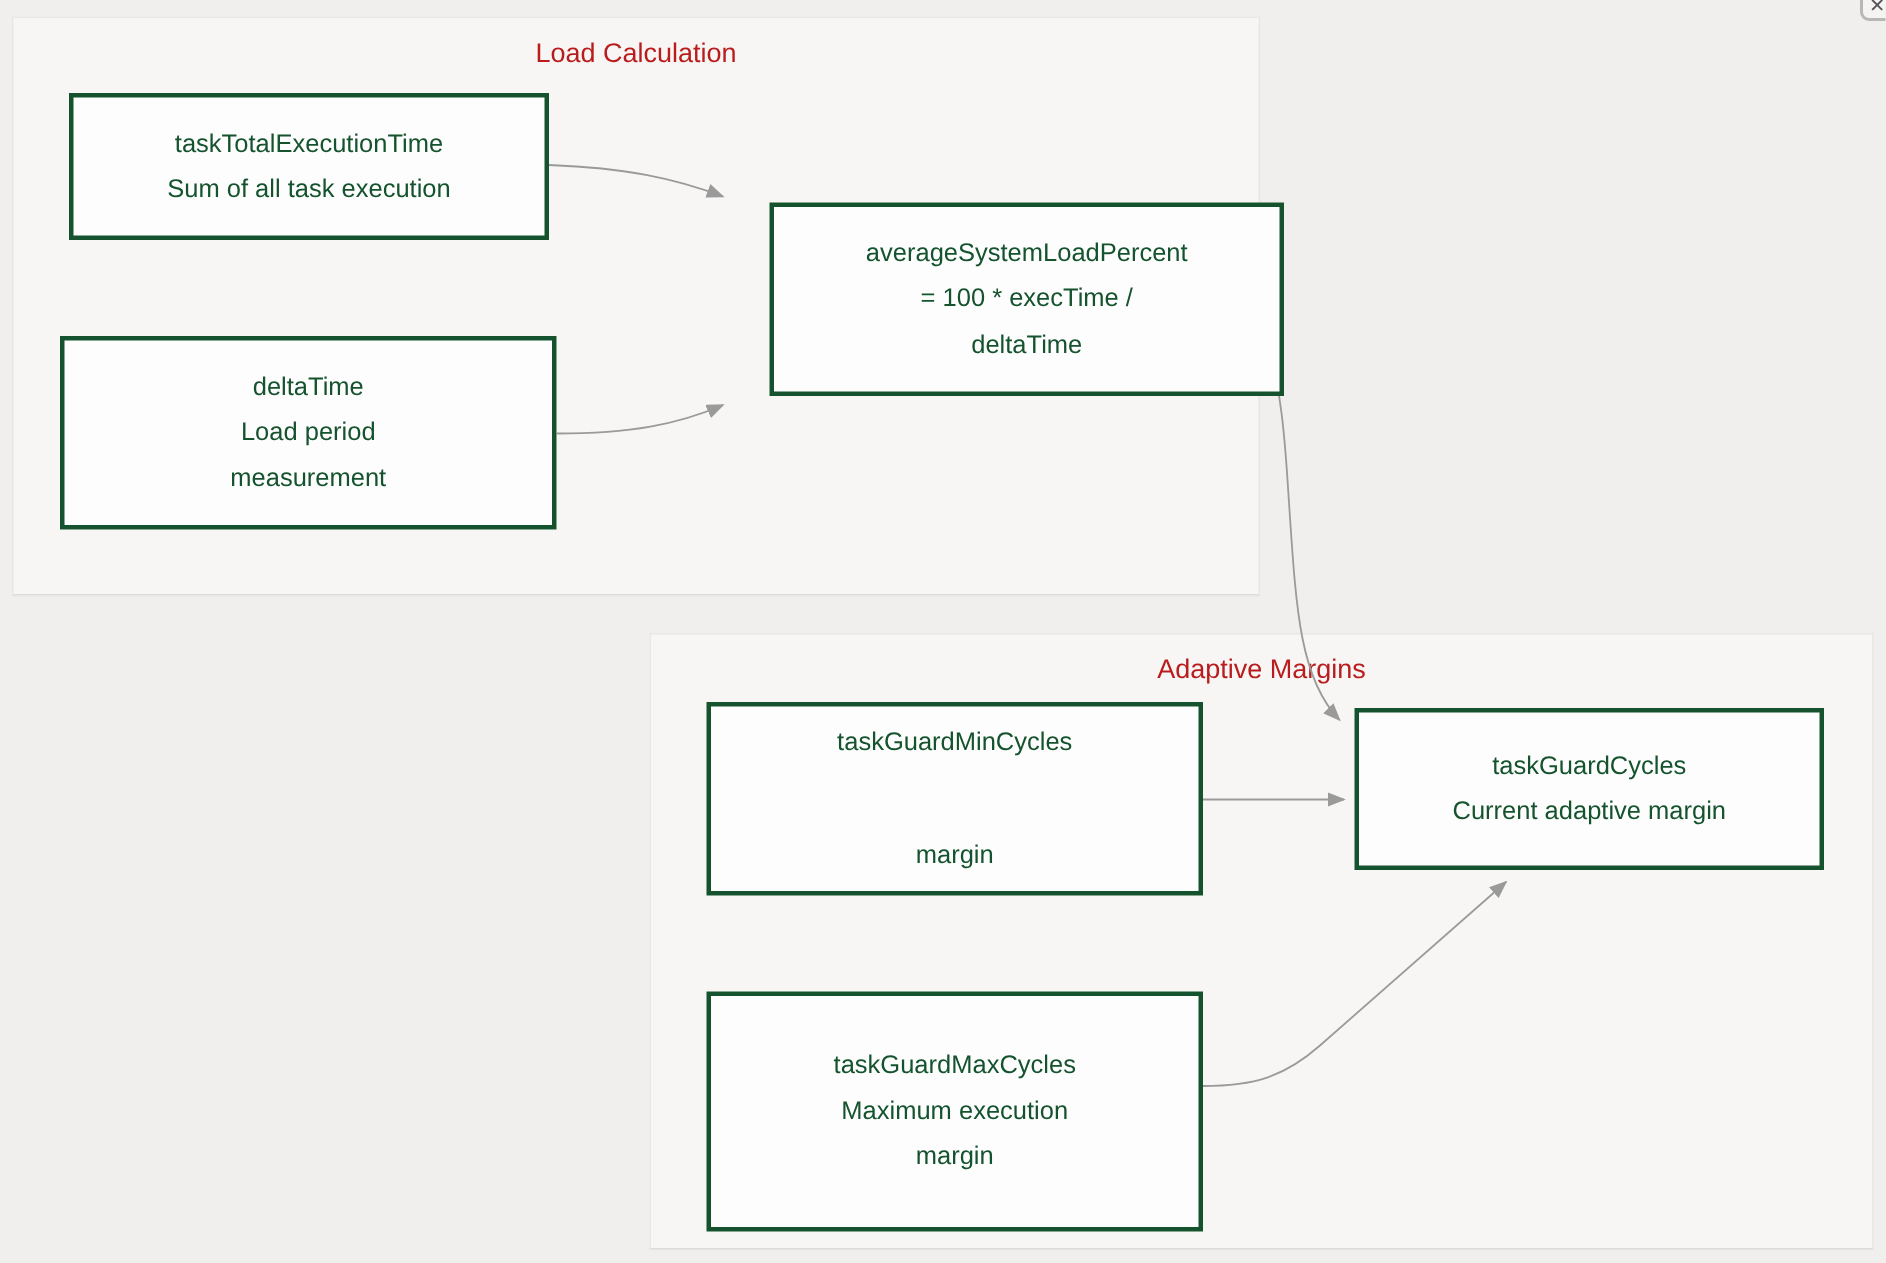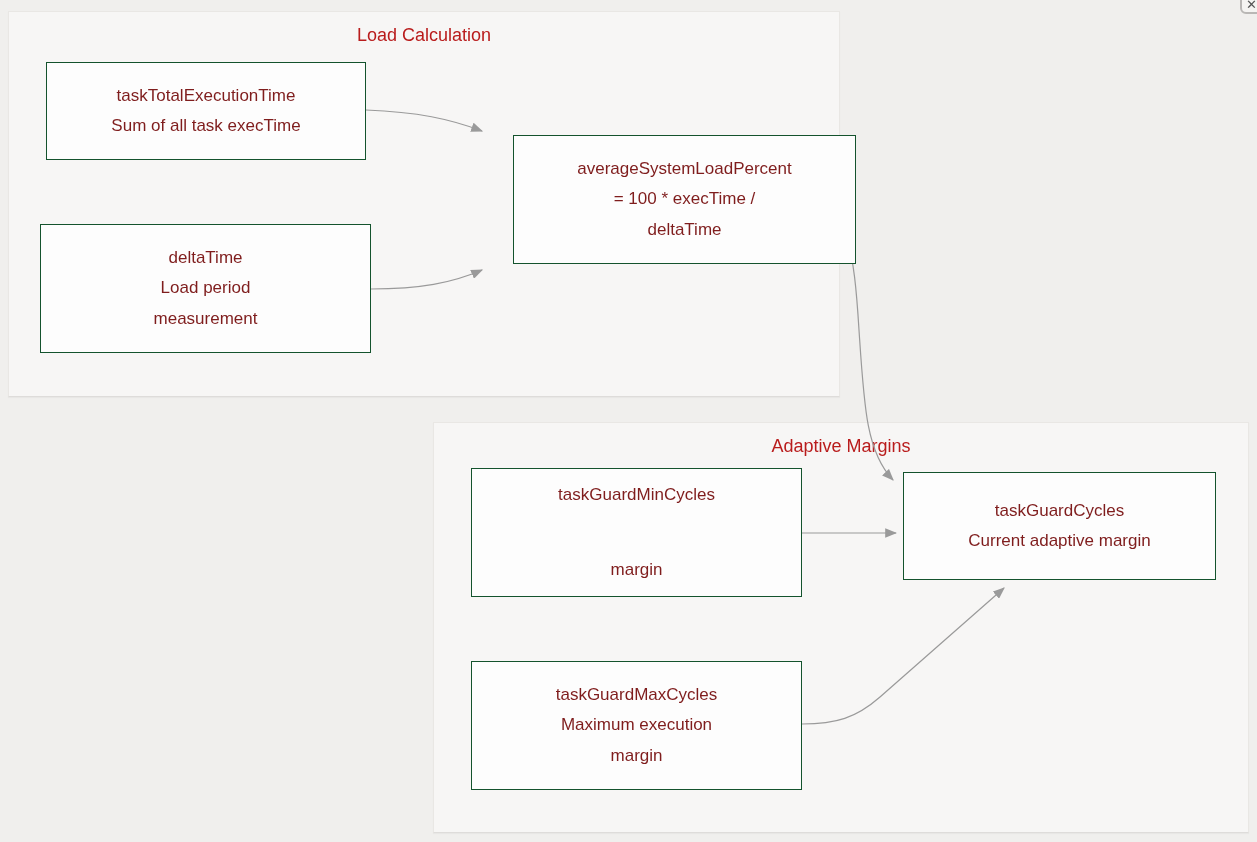--- a/index.html
+++ b/index.html
@@ -35,36 +35,36 @@
     font-size: 18px;
     color: #b91c1c;
   }
 
   #group-load     { left: 8px;   top: 11px;  width: 832px; height: 386px; }
   #group-adaptive { left: 433px; top: 422px; width: 816px; height: 411px; }
 
   .node {
     position: absolute;
     background: #fdfdfd;
-    border: 1px solid #14532d;
+    border: 3px solid #14532d;
     display: flex;
     flex-direction: column;
     align-items: center;
     justify-content: center;
     text-align: center;
-    color: #7f1d1d;
+    color: #14532d;
     font-size: 17px;
     line-height: 30.5px;
   }
 
   #node-taskTotalExecutionTime   { left: 46px;  top: 62px;  width: 320px; height: 98px;  }
   #node-deltaTime                { left: 40px;  top: 224px; width: 331px; height: 129px; }
   #node-averageSystemLoadPercent { left: 465px; top: 135px; width: 343px; height: 129px; margin-left: 48px; }
   #node-taskGuardMinCycles       { left: 471px; top: 468px; width: 331px; height: 129px; gap: 44px; }
-  #node-taskGuardMaxCycles       { left: 471px; top: 661px; width: 331px; height: 129px; text-align: right; }
+  #node-taskGuardMaxCycles       { left: 471px; top: 661px; width: 331px; height: 160px; text-align: right; }
   #node-taskGuardCycles          { left: 903px; top: 472px; width: 313px; height: 108px;  }
 
   svg.edges {
     position: absolute;
     left: 0; top: 0;
     pointer-events: none;
   }
   svg.edges path.edge {
     fill: none;
     stroke: #9a9a9a;
@@ -110,21 +110,21 @@
     </defs>
     <path class="edge" marker-end="url(#arrow)" d="M366,110 C418,112 450,119 482,131"></path>
     <path class="edge" marker-end="url(#arrow)" d="M371,289 C420,289 452,283 482,270"></path>
     <path class="edge" marker-end="url(#arrow)" d="M808,201 C848,207 854,250 859,330 C864,405 866,452 893,480"></path>
     <path class="edge" marker-end="url(#arrow)" d="M802,533 L896,533"></path>
     <path class="edge" marker-end="url(#arrow)" d="M802,724 C836,724 856,718 880,697 L1004,588"></path>
   </svg>
 
   <div class="node" id="node-taskTotalExecutionTime">
     <div>taskTotalExecutionTime</div>
-    <div>Sum of all task execTime</div>
+    <div>Sum of all task execution</div>
   </div>
 
   <div class="node" id="node-deltaTime">
     <div>deltaTime</div>
     <div>Load period</div>
     <div>measurement</div>
   </div>
 
   <div class="node" id="node-averageSystemLoadPercent">
     <div>averageSystemLoadPercent</div>

